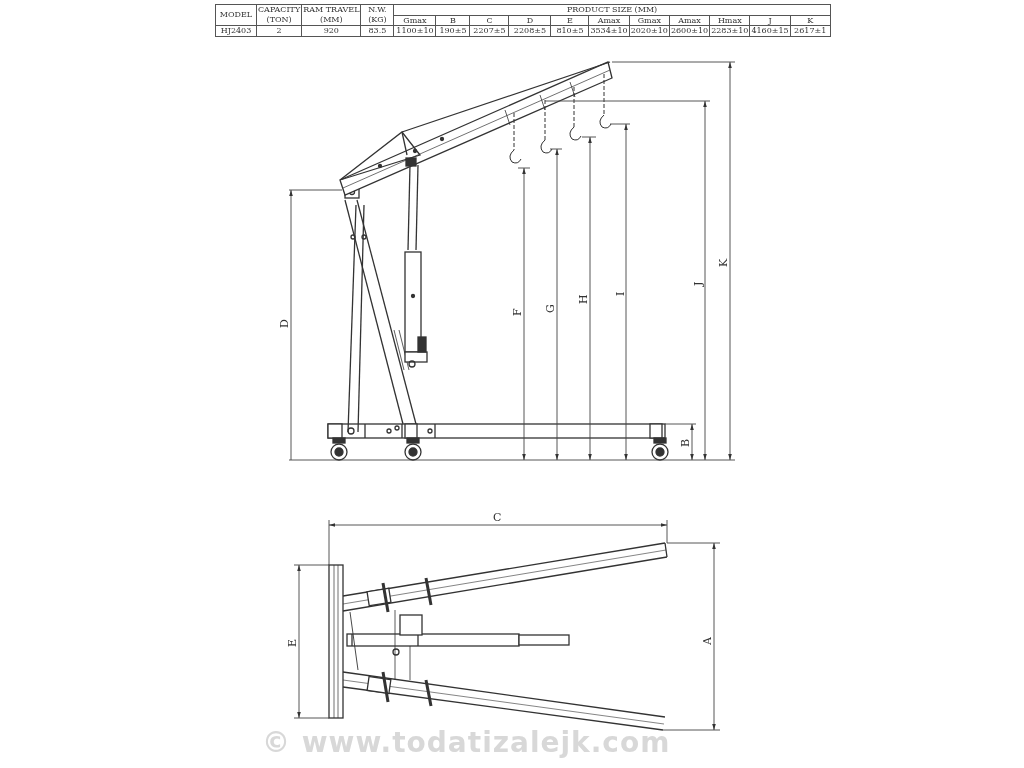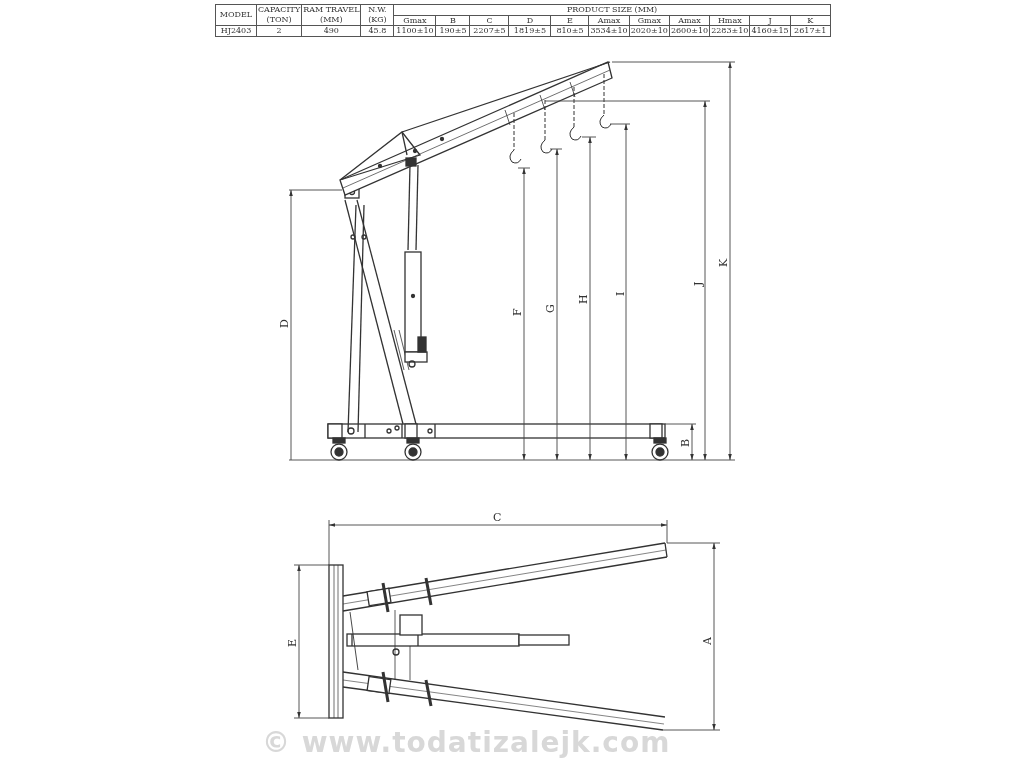--- a/index.html
+++ b/index.html
@@ -34,26 +34,26 @@
     <td class="hdr2" style="width:37px">Amax</td>
     <td class="hdr2" style="width:37px">Gmax</td>
     <td class="hdr2" style="width:37px">Amax</td>
     <td class="hdr2" style="width:37px">Hmax</td>
     <td class="hdr2" style="width:32px">J</td>
     <td class="hdr2" style="width:37px">K</td>
   </tr>
   <tr>
     <td>HJ2403</td>
     <td>2</td>
-    <td>490</td>
-    <td>45.8</td>
+    <td>920</td>
+    <td>83.5</td>
     <td>1100±10</td>
     <td>190±5</td>
     <td>2207±5</td>
-    <td>1819±5</td>
+    <td>2208±5</td>
     <td>810±5</td>
     <td>3534±10</td>
     <td>2020±10</td>
     <td>2600±10</td>
     <td>2283±10</td>
     <td>4160±15</td>
     <td>2617±1</td>
   </tr>
 </tbody>
   </table>

